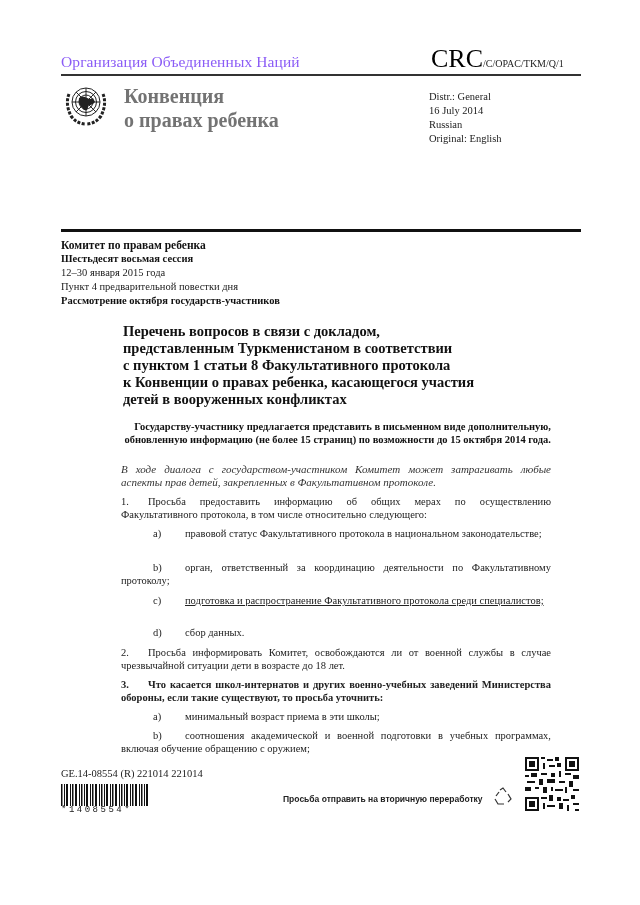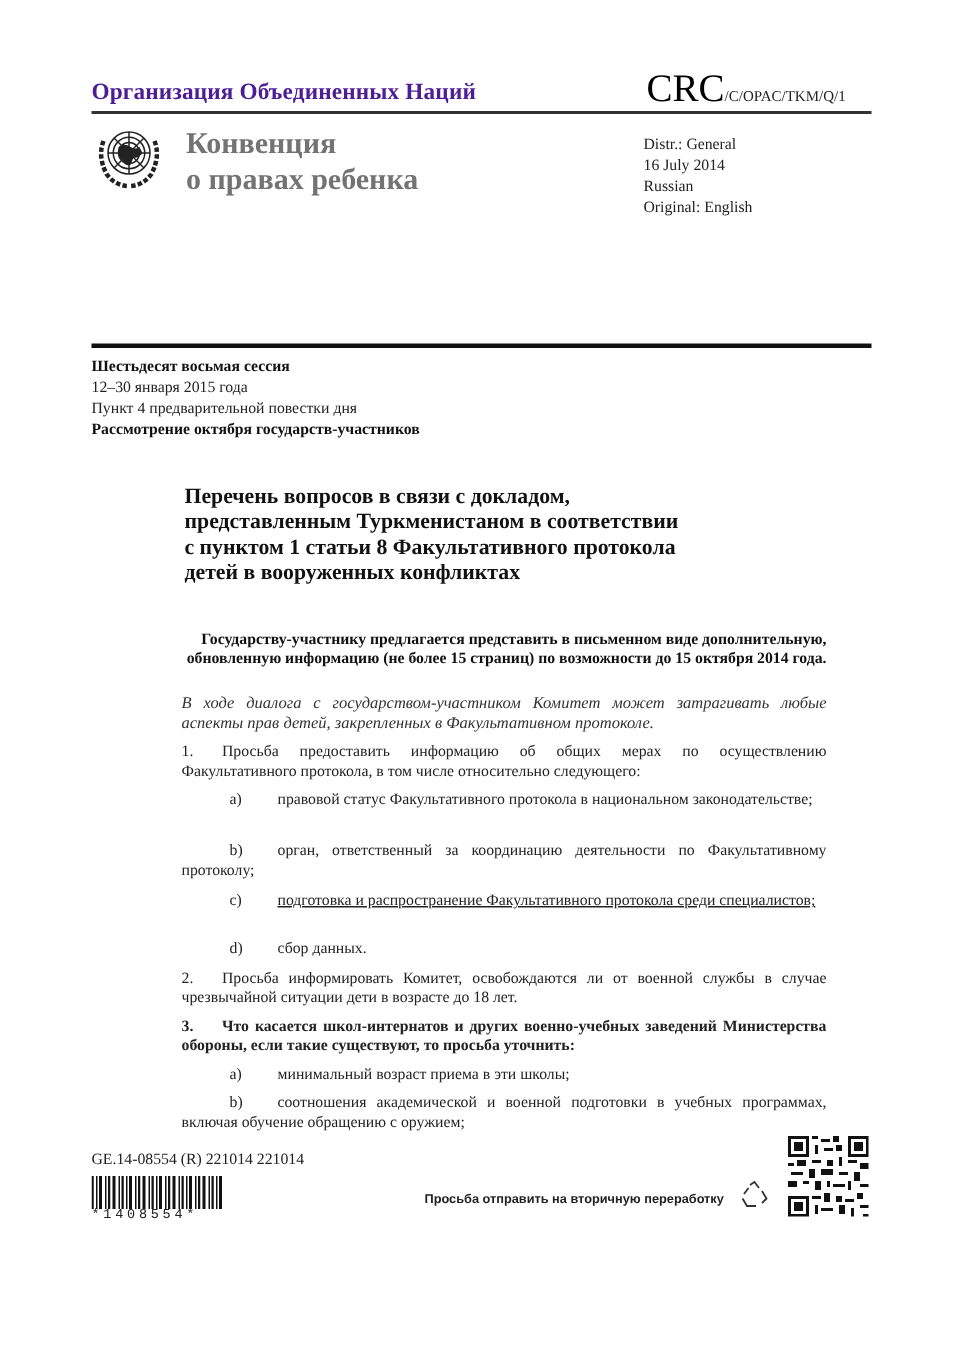--- a/index.html
+++ b/index.html
@@ -1,18 +1,18 @@
 <!DOCTYPE html>
 <html><head>
 <meta charset="utf-8">
 <style>
   html, body { margin:0; padding:0; background:#ffffff; }
   body { width:640px; height:905px; position:relative; overflow:hidden; font-family:"Liberation Serif", "DejaVu Serif", serif; color:#111; }
   .abs { position:absolute; }
-  .org { left:61px; top:53px; font-size:15.5px; color:#4c1d95; letter-spacing:0.1px;font-weight:bold; }
+  .org { left:61px; top:53px; font-size:15.5px; color:#8b5cf6; letter-spacing:0.1px; }
   .symbol { left:431px; top:44px; white-space:nowrap; }
   .symbol .big { font-size:26px; color:#000000; }
   .symbol .small { font-size:10px; color:#222; }
   .rule-top { left:61px; top:74px; width:520px; height:1.5px; background:#333; }
   .logo { left:63px; top:80px; width:46px; height:46px; }
   .conv-title { left:124px; top:84px; font-size:20px; font-weight:bold; line-height:24px; color:#737373; }
   .meta { left:429px; top:90px; font-size:10.5px; line-height:14px; color:#222; }
   .rule-mid { left:61px; top:229px; width:520px; height:2.5px; background:#111; }
   .committee { left:61px; top:238px; font-size:11.5px; line-height:14px; }
   .committee .b { font-weight:bold; }
@@ -66,30 +66,32 @@
 <div class="abs meta">
   <div>Distr.: General</div>
   <div>16 July 2014</div>
   <div>Russian</div>
   <div>Original: English</div>
 </div>
 
 <div class="abs rule-mid"></div>
 
 <div class="abs committee">
+  <div class="b">Комитет по правам ребенка</div>
   <div class="b2">Шестьдесят восьмая сессия</div>
   <div class="n">12–30 января 2015 года</div>
   <div class="n">Пункт 4 предварительной повестки дня</div>
   <div class="b2">Рассмотрение октября государств-участников</div>
 </div>
 
 <div class="abs doc-title">
   <div>Перечень вопросов в связи с докладом,</div>
   <div>представленным Туркменистаном в соответствии</div>
   <div>с пунктом 1 статьи 8 Факультативного протокола</div>
+  <div>к Конвенции о правах ребенка, касающегося участия</div>
   <div>детей в вооруженных конфликтах</div>
 </div>
 
 <div class="abs instr">Государству-участнику предлагается представить в письменном виде дополнительную, обновленную информацию (не более 15 страниц) по возможности до 15 октября 2014 года.</div>
 <div class="abs italic">В ходе диалога с государством-участником Комитет может затрагивать любые аспекты прав детей, закрепленных в Факультативном протоколе.</div>
 
 <div class="para" style="top:495px;">
   <span class="num">1.</span><span>Просьба предоставить информацию об общих мерах по осуществлению Факультативного протокола, в том числе относительно следующего:</span>
 </div>
 <div class="sub" style="top:527px;">

